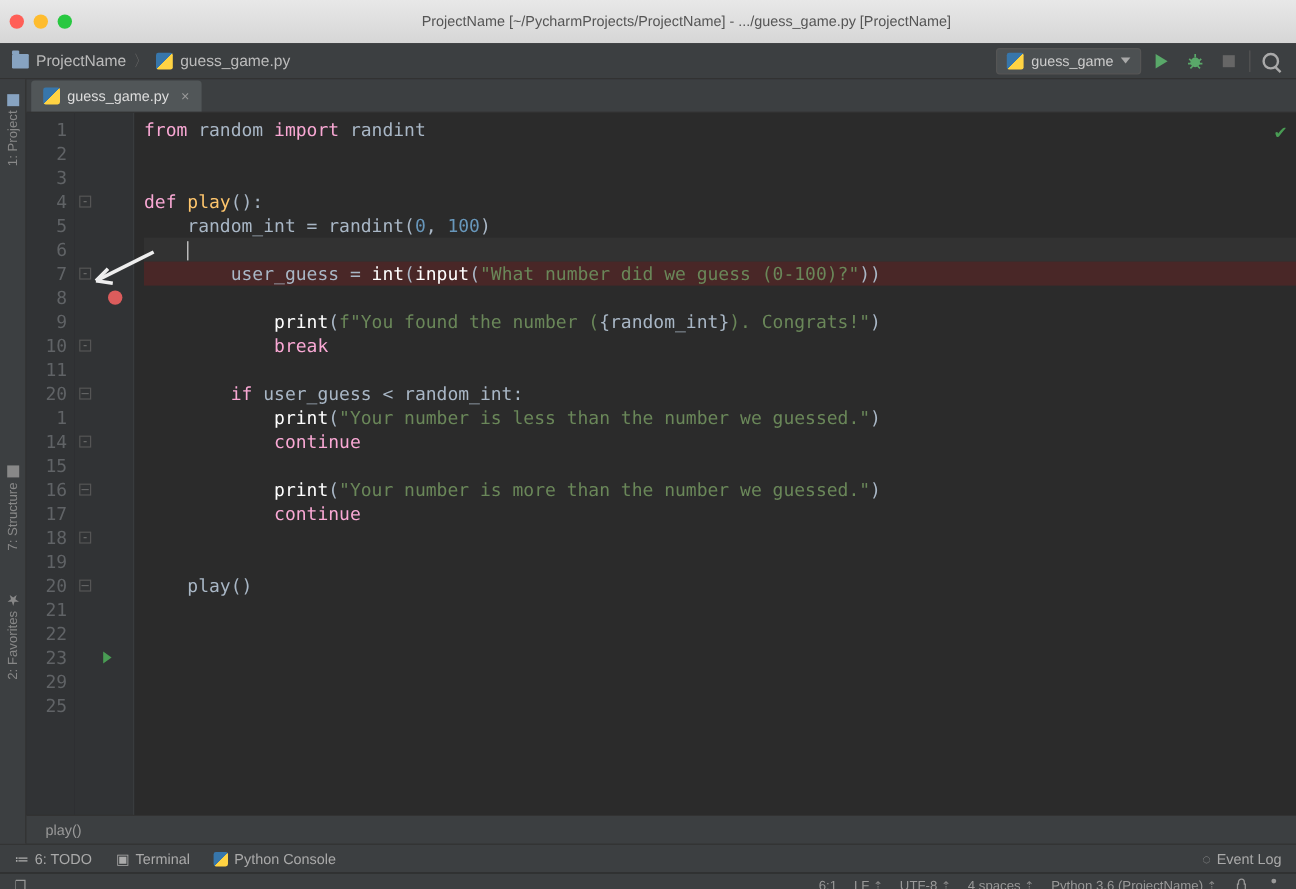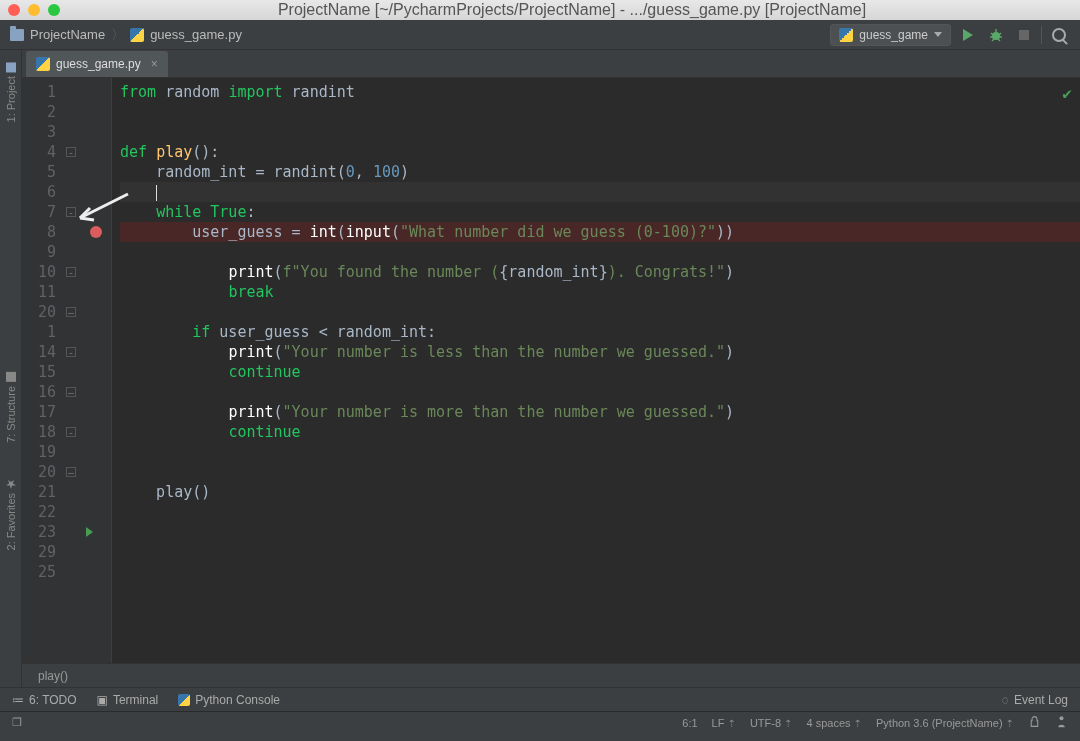--- a/index.html
+++ b/index.html
@@ -7,27 +7,27 @@
   font-family: -apple-system, "Helvetica Neue", Arial, sans-serif;
   font-size: 13px;
   background: #3c3f41;
   color: #bbbbbb;
   width: 1080px;
   height: 741px;
   overflow: hidden;
   position: relative;
 }
 .titlebar {
-  height: 20px;
+  height: 36px;
   background: linear-gradient(#e8e8e8, #d6d6d6);
   display: flex;
   align-items: center;
   padding: 2px 8px;
   color: #333;
-  font-size: 16px;
+  font-size: 12px;
 }
 .traffic { display: flex; gap: 8px; margin-right: 12px; }
 .traffic-dot { width: 12px; height: 12px; border-radius: 50%; }
 .td-red { background: #ff5f57; }
 .td-yellow { background: #febc2e; }
 .td-green { background: #28c840; }
 .titlebar-title { flex: 1; text-align: center; color: #555; }
 
 .toolbar {
   height: 30px;
@@ -77,21 +77,21 @@
 .tab .close-x { color:#999; font-size:12px; margin-left:4px; }
 
 .code-scroll { flex:1; display:flex; font-family: "Menlo","DejaVu Sans Mono",monospace; font-size:15px; line-height:20px; position:relative; }
 .linenums { width:40px; background:#313335; color:#606366; text-align:right; padding: 4px 6px 4px 0; user-select:none; }
 .linenums div { height:20px; }
 .gutter-marks { width:50px; background:#313335; position:relative; border-right:1px solid #3c3f41; }
 .code { flex:1; padding:4px 0 4px 8px; position:relative; background:#2b2b2b; }
 .line { height:20px; white-space:pre; color:#a9b7c6; position:relative; }
 .bp-line { background: rgba(128,32,32,0.35); }
 .hl-line { background: #323232; }
-.kw { color:#22c55e;margin-top:19px; }
+.kw { color:#f9a8d4;margin-top:19px; }
 .fn { color:#ffc66d; }
 .num { color:#6897bb; }
 .str { color:#6a8759; }
 .builtin { color:#ffffff; }
 .dunder { color:#b389c5; font-style: italic; }
 .cursor-bar { display:inline-block; width:1px; height:16px; background:#ddd; vertical-align:middle; }
 
 .breakpoint { position:absolute; left:28px; width:12px; height:12px; background:#db5c5c; border-radius:50%; }
 .fold-mark { position:absolute; left:4px; width:10px; height:10px; border:1px solid #555; color:#777; font-size:10px; line-height:9px; text-align:center; }
 .play-gutter { position:absolute; left:24px; width:0;height:0;border-top:5px solid transparent;border-bottom:5px solid transparent;border-left:7px solid #499c54; }
@@ -226,21 +226,20 @@
         <svg class="arrow-annotation" style="top:112px; left:-44px;" width="70" height="40">
             <path d="M60 4 L12 28" stroke="#eee" stroke-width="3" fill="none"></path>
             <path d="M12 28 L22 18 M12 28 L26 30" stroke="#eee" stroke-width="3" fill="none"></path>
           </svg>
       <div class="line"><span class="kw">from </span><span>random </span><span class="kw">import </span><span>randint</span></div>
           <div class="line"></div>
           <div class="line"></div>
           <div class="line"><span class="kw">def </span><span class="fn">play</span><span>():</span></div>
           <div class="line"><span>    random_int = randint(</span><span class="num">0</span><span>, </span><span class="num">100</span><span>)</span></div>
           <div class="line hl-line"><span>    </span><span class="cursor-bar"></span></div>
-          <div class="line"><span>    </span><span class="kw">while </span><span class="kw">True</span><span>:</span></div>
           <div class="line bp-line"><span>        user_guess = </span><span class="builtin">int</span><span>(</span><span class="builtin">input</span><span>(</span><span class="str">"What number did we guess (0-100)?"</span><span>))</span></div>
           <div class="line"></div>
           <div class="line"><span>            </span><span class="builtin">print</span><span>(</span><span class="str">f"You found the number (</span><span>{random_int}</span><span class="str">). Congrats!"</span><span>)</span></div>
           <div class="line"><span>            </span><span class="kw">break</span></div>
           <div class="line"></div>
           <div class="line"><span>        </span><span class="kw">if </span><span>user_guess &lt; random_int:</span></div>
           <div class="line"><span>            </span><span class="builtin">print</span><span>(</span><span class="str">"Your number is less than the number we guessed."</span><span>)</span></div>
           <div class="line"><span>            </span><span class="kw">continue</span></div>
           <div class="line"></div>
           <div class="line"><span>            </span><span class="builtin">print</span><span>(</span><span class="str">"Your number is more than the number we guessed."</span><span>)</span></div>

